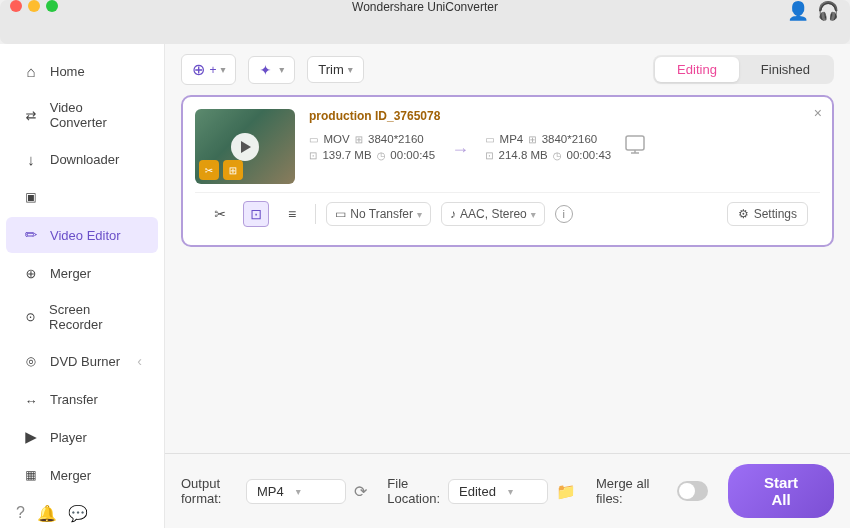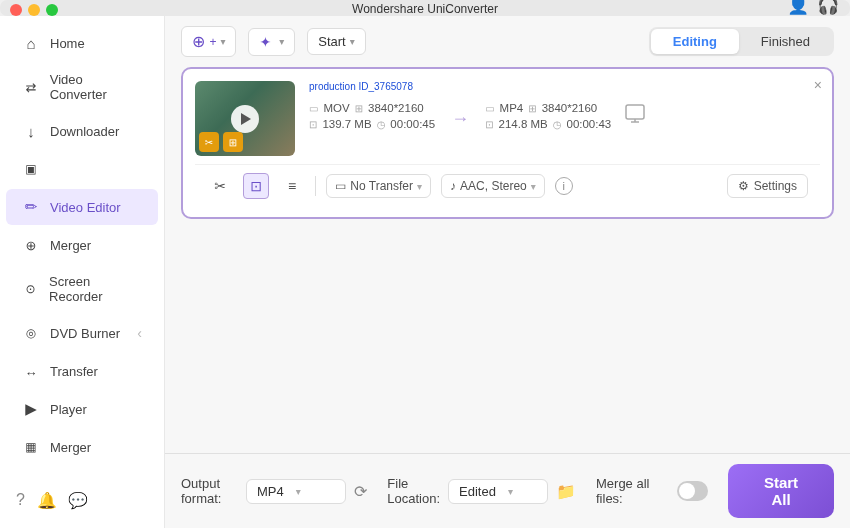--- a/index.html
+++ b/index.html
@@ -8,24 +8,24 @@
       background: #f0f0f0;
       width: 850px;
       height: 528px;
       overflow: hidden;
       display: flex;
       flex-direction: column;
     }
 
     
     .titlebar {
-      height: 16px;
+      height: 44px;
       background: #e8e8e8;
       display: flex;
-      align-items: flex-end;
+      align-items: flex-start;
       justify-content: center;
       position: relative;
       flex-shrink: 0;
       border-radius: 7px;
     }
     .titlebar-buttons {
       position: absolute;
       left: 10px;
       display: flex;
       gap: 6px;
@@ -142,23 +142,22 @@
       padding: 5px 22px;
       border-radius: 6px;
       border: none;
       background: transparent;
       cursor: pointer;
       font-size: 13px;
       color: #404040;
     }
     .tab-btn.active {
       background: #fff;
-      color: #3b82f6;
+      color: #ec4899;
       box-shadow: 0 1px 3px rgba(0,0,0,0.1);
-      font-weight: bold;
     }
 
     
     .file-card {
       margin: 0 16px;
       background: #fff;
       border: 2px solid #b39ddb;
       border-radius: 10px;
       padding: 12px;
       position: relative;
@@ -219,23 +218,23 @@
       align-items: center;
       justify-content: center;
       font-size: 10px;
       color: white;
     }
 
     .file-info {
       flex: 1;
     }
     .file-title {
-      font-size: 10px;
-      font-weight: 400;
-      color: #1d4ed8;
+      font-size: 12px;
+      font-weight: 700;
+      color: #a16207;
       margin-bottom: 10px;
     }
     .file-meta {
       display: flex;
       align-items: center;
       gap: 0;
     }
     .meta-block {
       display: flex;
       flex-direction: column;
@@ -402,21 +401,21 @@
       top: 2px;
       left: 2px;
       transition: left 0.2s;
     }
     .start-all-btn {
       margin-left: auto;
       padding: 10px 28px;
       background: linear-gradient(135deg, #9c6ef5, #7c4fd4);
       color: white;
       border: none;
-      border-radius: 10px;
+      border-radius: 20px;
       font-size: 15px;
       font-weight: 600;
       cursor: pointer;
     }
     .folder-icon-btn {
       cursor: pointer;
       font-size: 16px;
       color: #888;
     }
     .scan-icon-btn {
@@ -503,21 +502,21 @@
         <span style="font-size:16px;color:#6a4fc8;">⊕</span>
         <span style="font-size:12px;color:#6a4fc8;">+</span>
         <span class="caret">▾</span>
       </button>
       <button class="toolbar-btn">
         <span style="font-size:14px;color:#6a4fc8;">✦</span>
         <span></span>
         <span class="caret">▾</span>
       </button>
       <button class="toolbar-btn">
-        <span>Start</span>
+        <span>Trim</span>
         <span class="caret">▾</span>
       </button>
 
       <div class="tab-group">
         <button class="tab-btn active">Editing</button>
         <button class="tab-btn">Finished</button>
       </div>
     </div>
 
     <div class="file-card">

